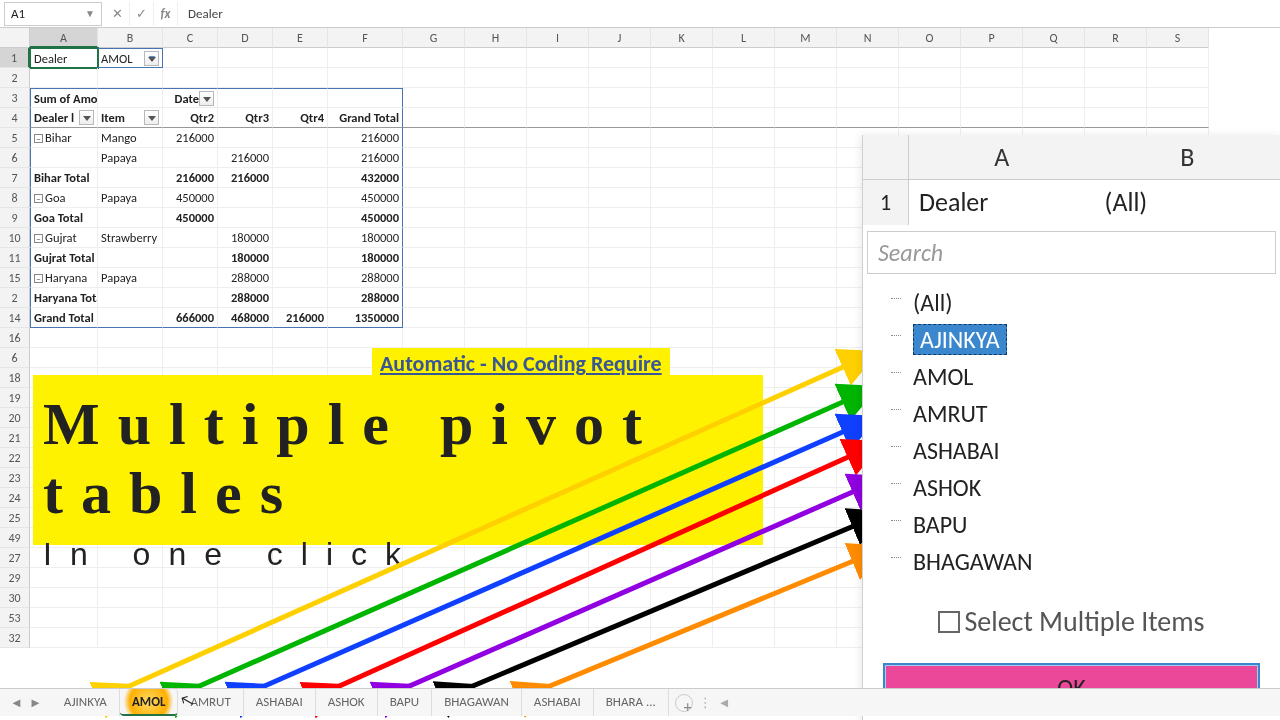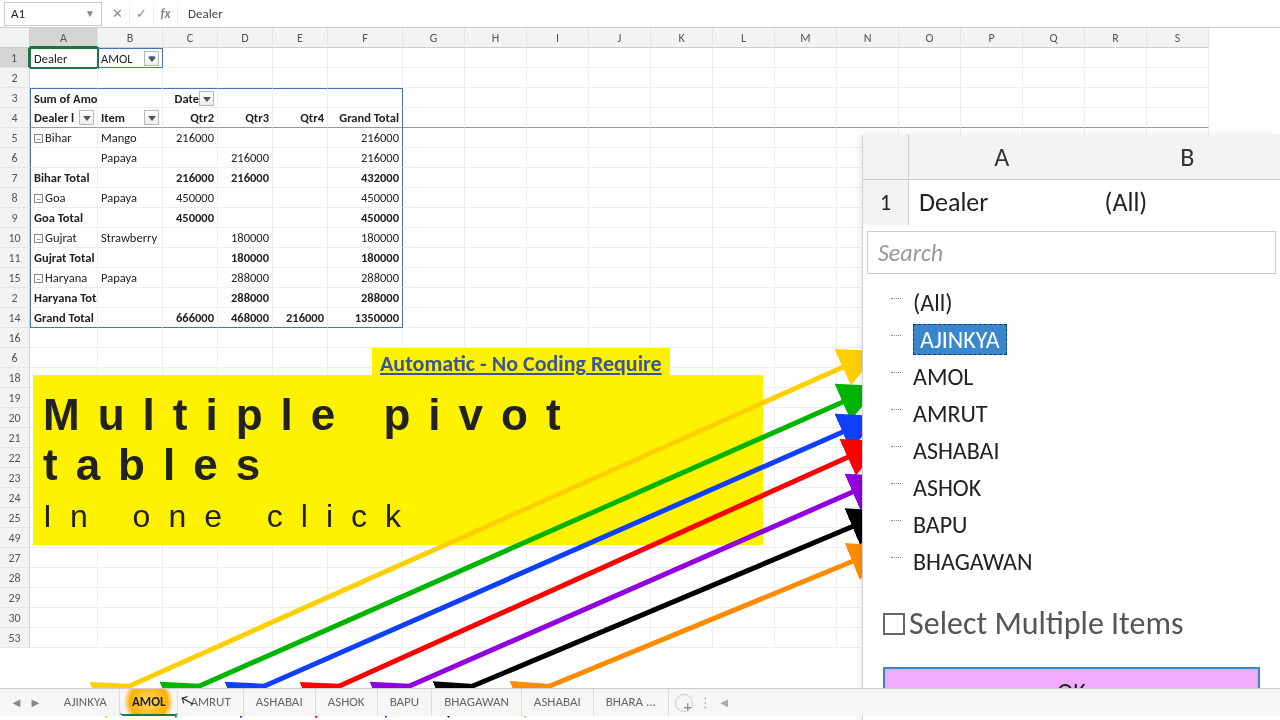--- a/index.html
+++ b/index.html
@@ -43,42 +43,42 @@
 
   
   .cA { width: 68px; } .cB { width: 65px; } .cC { width: 55px; } .cD { width: 55px; }
   .cE { width: 55px; } .cF { width: 75px; } .cG { width: 62px; } .cH { width: 62px; }
   .cI { width: 62px; } .cJ { width: 62px; } .cK { width: 62px; } .cL { width: 62px; }
   .cM { width: 62px; } .cN { width: 62px; } .cO { width: 62px; } .cP { width: 62px; }
   .cQ { width: 62px; } .cR { width: 62px; } .cS { width: 62px; }
 
   
   .headline-box { position:absolute; left:33px; top:375px; width:730px; height:170px; background:#fff200; padding:15px 10px; }
-  .headline-box .t1 { font-size:44px; font-weight:700; letter-spacing:18px; font-family: Liberation Sans, sans-serif; }
+  .headline-box .t1 { font-size:60px; font-weight:700; letter-spacing:18px; font-family: Liberation Serif, serif; }
   .headline-box .t2 { font-size:32px; font-weight:400; letter-spacing:18px; margin-top:8px; font-family: "Segoe UI", Arial; }
 
   .subhead { position:absolute; left:372px; top:348px; background:#fff200; padding:2px 8px; font-size:22px; font-weight:600; color:#385795; text-decoration: underline; }
 
   
   .popup { position:absolute; right:0; top:135px; width:418px; background:#fff; border-left:1px solid #d0d0d0; box-shadow:-2px 0 8px rgba(0,0,0,.08); }
   .popup .phead { display:flex; }
   .popup .pcorner { width:46px; height:45px; background:#f3f3f3; border-right:1px solid #ccc; border-bottom:1px solid #ccc; }
   .popup .pcolh { height:45px; background:#f3f3f3; border-bottom:1px solid #ccc; text-align:center; line-height:45px; font-size:26px; color:#333; flex:1; }
   .popup .prow { display:flex; height:45px; }
   .popup .prh { width:46px; background:#f3f3f3; border-right:1px solid #ccc; text-align:center; line-height:45px; font-size:22px; }
   .popup .pcell { flex:1; line-height:45px; font-size:26px; padding:0 10px; }
   .popup .search { margin:6px 4px; border:1px solid #ccc; padding:6px 10px; font-size:24px; color:#999; font-style:italic; }
   .popup .list { padding:4px 20px 10px; }
   .popup .li { font-size:24px; padding:4px 0 4px 30px; position:relative; }
   .popup .li::before { content:""; position:absolute; left:8px; top:14px; width:10px; border-top:1px dotted #888; }
   .popup .li.sel span { background:#3b87ce; color:#fff; border:1px dashed #0a3a6b; padding:0 6px; }
-  .popup .chk-row { display:flex; align-items:center; gap:4px; padding:14px 20px; font-size:32px; color:#555; }
+  .popup .chk-row { display:flex; align-items:center; gap:4px; padding:14px 20px; font-size:28px; color:#555;justify-content:center; }
   .popup .chk { width:22px; height:22px; border:2px solid #666; }
   .popup .btns { display:flex; gap:20px; padding:10px 20px 20px; }
-  .popup .btn { flex:1; height:48px; border:1px solid #adadad; font-size:24px; display:flex; align-items:center; justify-content:center; background:#f0abfc; }
+  .popup .btn { flex:1; height:48px; border:1px solid #adadad; font-size:24px; display:flex; align-items:center; justify-content:center; background:#ec4899; }
   .popup .btn.ok { border:2px solid #3b87ce; box-shadow:0 0 0 1px #a8cbef inset; }
 
   
   .tab-bar { position:absolute; left:0; bottom:4px; height:28px; width:100%; display:flex; align-items:center; background:#f6f6f6; border-top:1px solid #ccc; font-size:13px; }
   .tab-nav { display:flex; gap:6px; padding:0 10px; color:#888; }
   .tab-nav span { cursor:default; }
   .tabs { display:flex; }
   .tab { padding:5px 12px; border-right:1px solid #ddd; background:#f6f6f6; color:#666; }
   .tab.active { background:#fff; border-bottom:2px solid #217346; color:#222; font-weight:600; position:relative; }
   .tab.hl { background: radial-gradient(circle at center, #ffd966 0%, #ffb000 60%, rgba(255,176,0,0) 80%); border-radius:4px; }
@@ -694,42 +694,20 @@
         <div class="cell cL"></div>
         <div class="cell cM"></div>
         <div class="cell cN"></div>
         <div class="cell cO"></div>
         <div class="cell cP"></div>
         <div class="cell cQ"></div>
         <div class="cell cR"></div>
         <div class="cell cS"></div>
       </div>
       <div class="row">
-        <div class="row-h">28</div>
-        <div class="cell cA"></div>
-        <div class="cell cB"></div>
-        <div class="cell cC num"></div>
-        <div class="cell cD num"></div>
-        <div class="cell cE num"></div>
-        <div class="cell cF num"></div>
-        <div class="cell cG"></div>
-        <div class="cell cH"></div>
-        <div class="cell cI"></div>
-        <div class="cell cJ"></div>
-        <div class="cell cK"></div>
-        <div class="cell cL"></div>
-        <div class="cell cM"></div>
-        <div class="cell cN"></div>
-        <div class="cell cO"></div>
-        <div class="cell cP"></div>
-        <div class="cell cQ"></div>
-        <div class="cell cR"></div>
-        <div class="cell cS"></div>
-      </div>
-      <div class="row">
         <div class="row-h">29</div>
         <div class="cell cA"></div>
         <div class="cell cB"></div>
         <div class="cell cC num"></div>
         <div class="cell cD num"></div>
         <div class="cell cE num"></div>
         <div class="cell cF num"></div>
         <div class="cell cG"></div>
         <div class="cell cH"></div>
         <div class="cell cI"></div>
@@ -761,20 +739,42 @@
         <div class="cell cM"></div>
         <div class="cell cN"></div>
         <div class="cell cO"></div>
         <div class="cell cP"></div>
         <div class="cell cQ"></div>
         <div class="cell cR"></div>
         <div class="cell cS"></div>
       </div>
       <div class="row">
         <div class="row-h">53</div>
+        <div class="cell cA"></div>
+        <div class="cell cB"></div>
+        <div class="cell cC num"></div>
+        <div class="cell cD num"></div>
+        <div class="cell cE num"></div>
+        <div class="cell cF num"></div>
+        <div class="cell cG"></div>
+        <div class="cell cH"></div>
+        <div class="cell cI"></div>
+        <div class="cell cJ"></div>
+        <div class="cell cK"></div>
+        <div class="cell cL"></div>
+        <div class="cell cM"></div>
+        <div class="cell cN"></div>
+        <div class="cell cO"></div>
+        <div class="cell cP"></div>
+        <div class="cell cQ"></div>
+        <div class="cell cR"></div>
+        <div class="cell cS"></div>
+      </div>
+      <div class="row">
+        <div class="row-h">32</div>
         <div class="cell cA"></div>
         <div class="cell cB"></div>
         <div class="cell cC num"></div>
         <div class="cell cD num"></div>
         <div class="cell cE num"></div>
         <div class="cell cF num"></div>
         <div class="cell cG"></div>
         <div class="cell cH"></div>
         <div class="cell cI"></div>
         <div class="cell cJ"></div>

